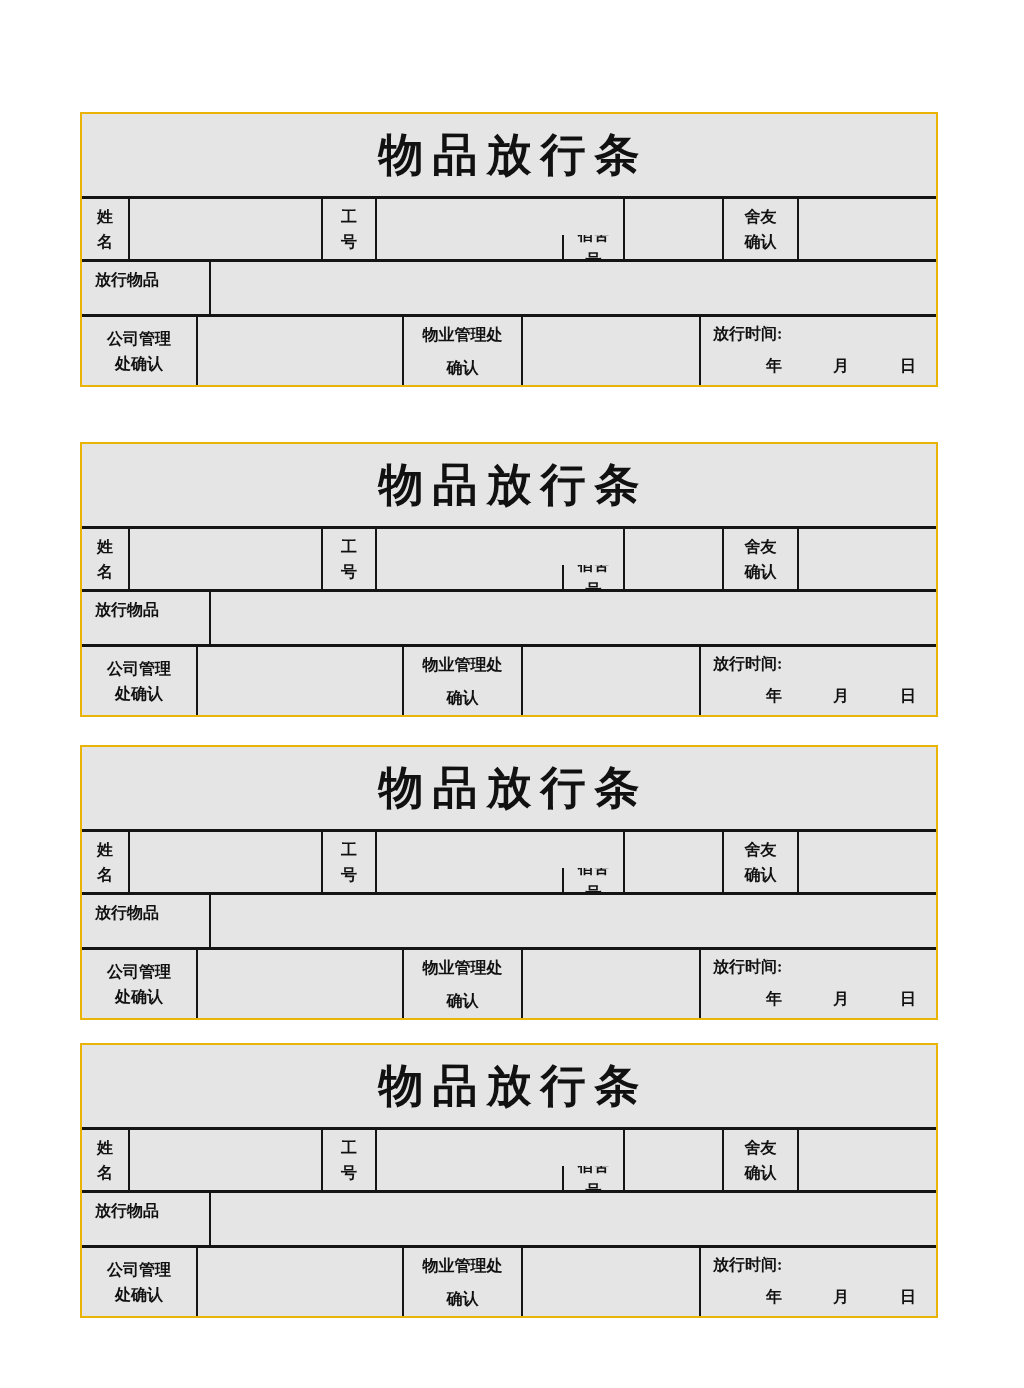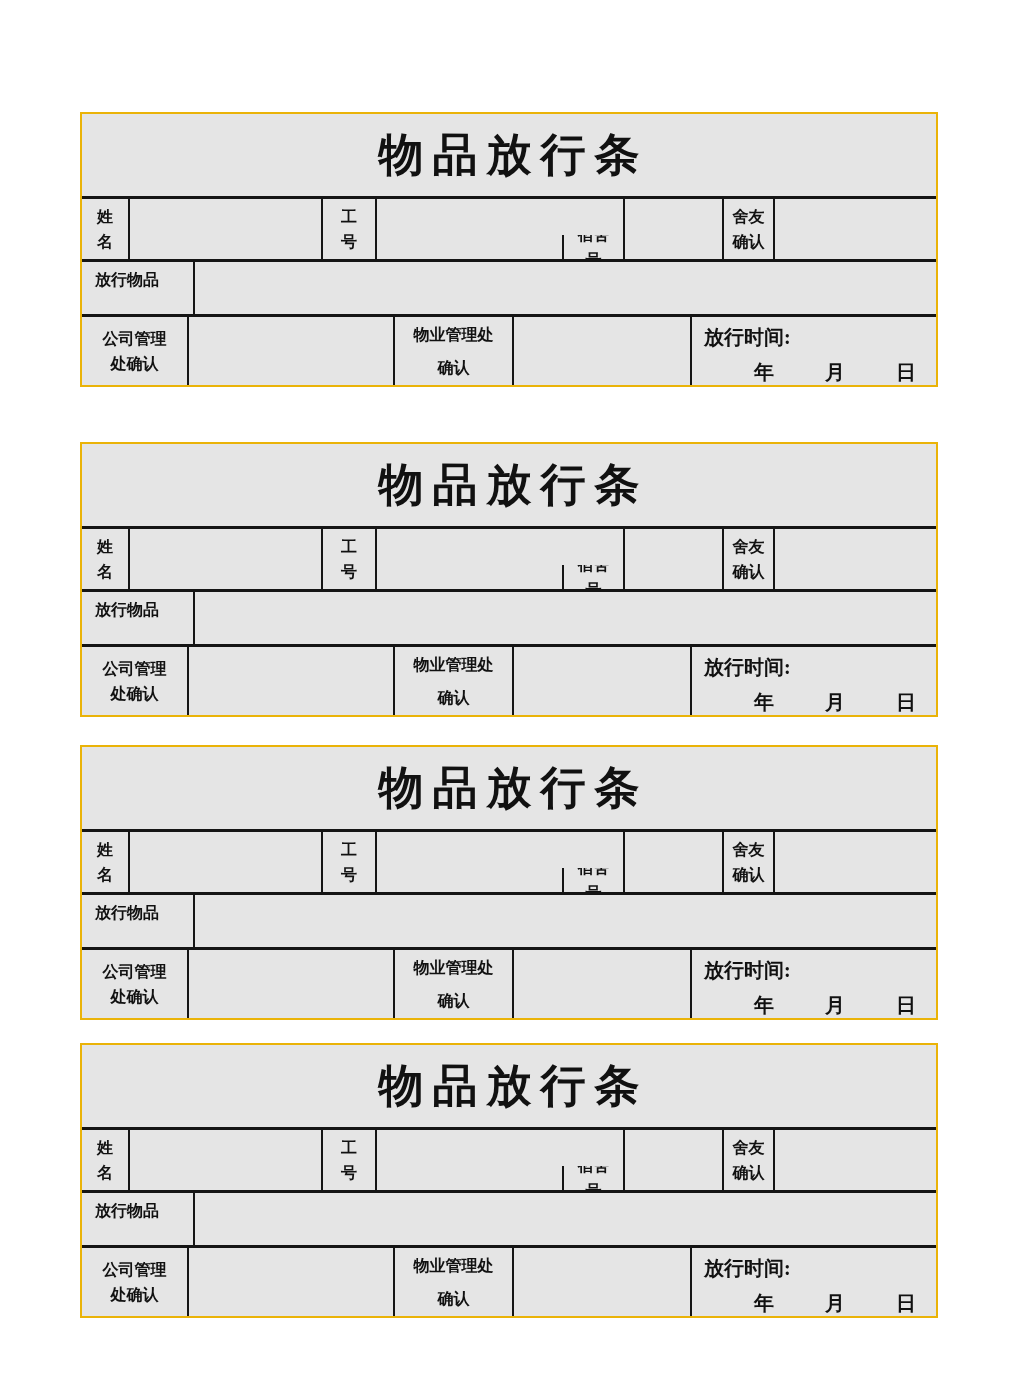--- a/index.html
+++ b/index.html
@@ -57,29 +57,29 @@
   }
   .cell:first-child { border-left: none; }
 
   
   .c-name  { width: 46px;  }
   .c-namev { width: 193px; }
   .c-emp   { width: 54px;  }
   .c-empv  { width: 187px; }
   .c-dorm  { width: 61px; margin-top: 36px;  }
   .c-dormv { width: 99px;  }
-  .c-mate  { width: 51px;  }
+  .c-mate  { width: 75px;  }
   .c-matev { flex: 1; }
 
   
-  .c-items  { width: 111px; }
+  .c-items  { width: 127px; }
   .c-itemsv { flex: 1; }
 
   
-  .c-co    { width: 105px; }
+  .c-co    { width: 114px; }
   .c-cov   { width: 206px; }
   .c-prop  { width: 119px; gap: 8px; }
   .c-propv { width: 178px; }
   .c-time  { flex: 1; }
 
   .label2 {
     display: flex;
     flex-direction: column;
     align-items: center;
     justify-content: center;
@@ -88,21 +88,21 @@
     line-height: 25px;
     text-align: center;
   }
   .items-label {
     font-weight: bold;
     font-size: 16px;
     padding: 8px 0 0 13px;
   }
   .time-cell {
     font-weight: bold;
-    font-size: 20px;
+    font-size: 16px;
     padding: 7px 0 8px 12px;
   }
   .time-line2 {
     display: flex;
     justify-content: flex-end;
     gap: 51px;
     padding: 12px 20px 0 0;
     line-height: 18px;
   }
 </style>

